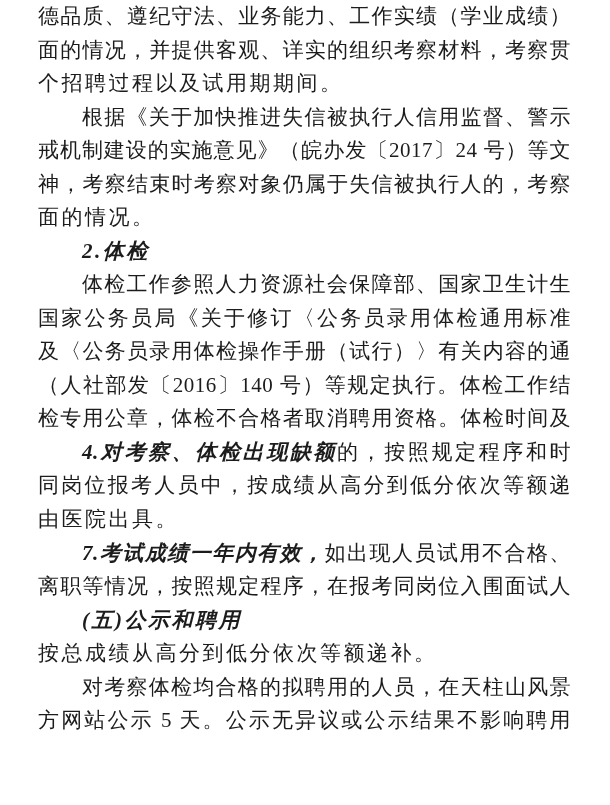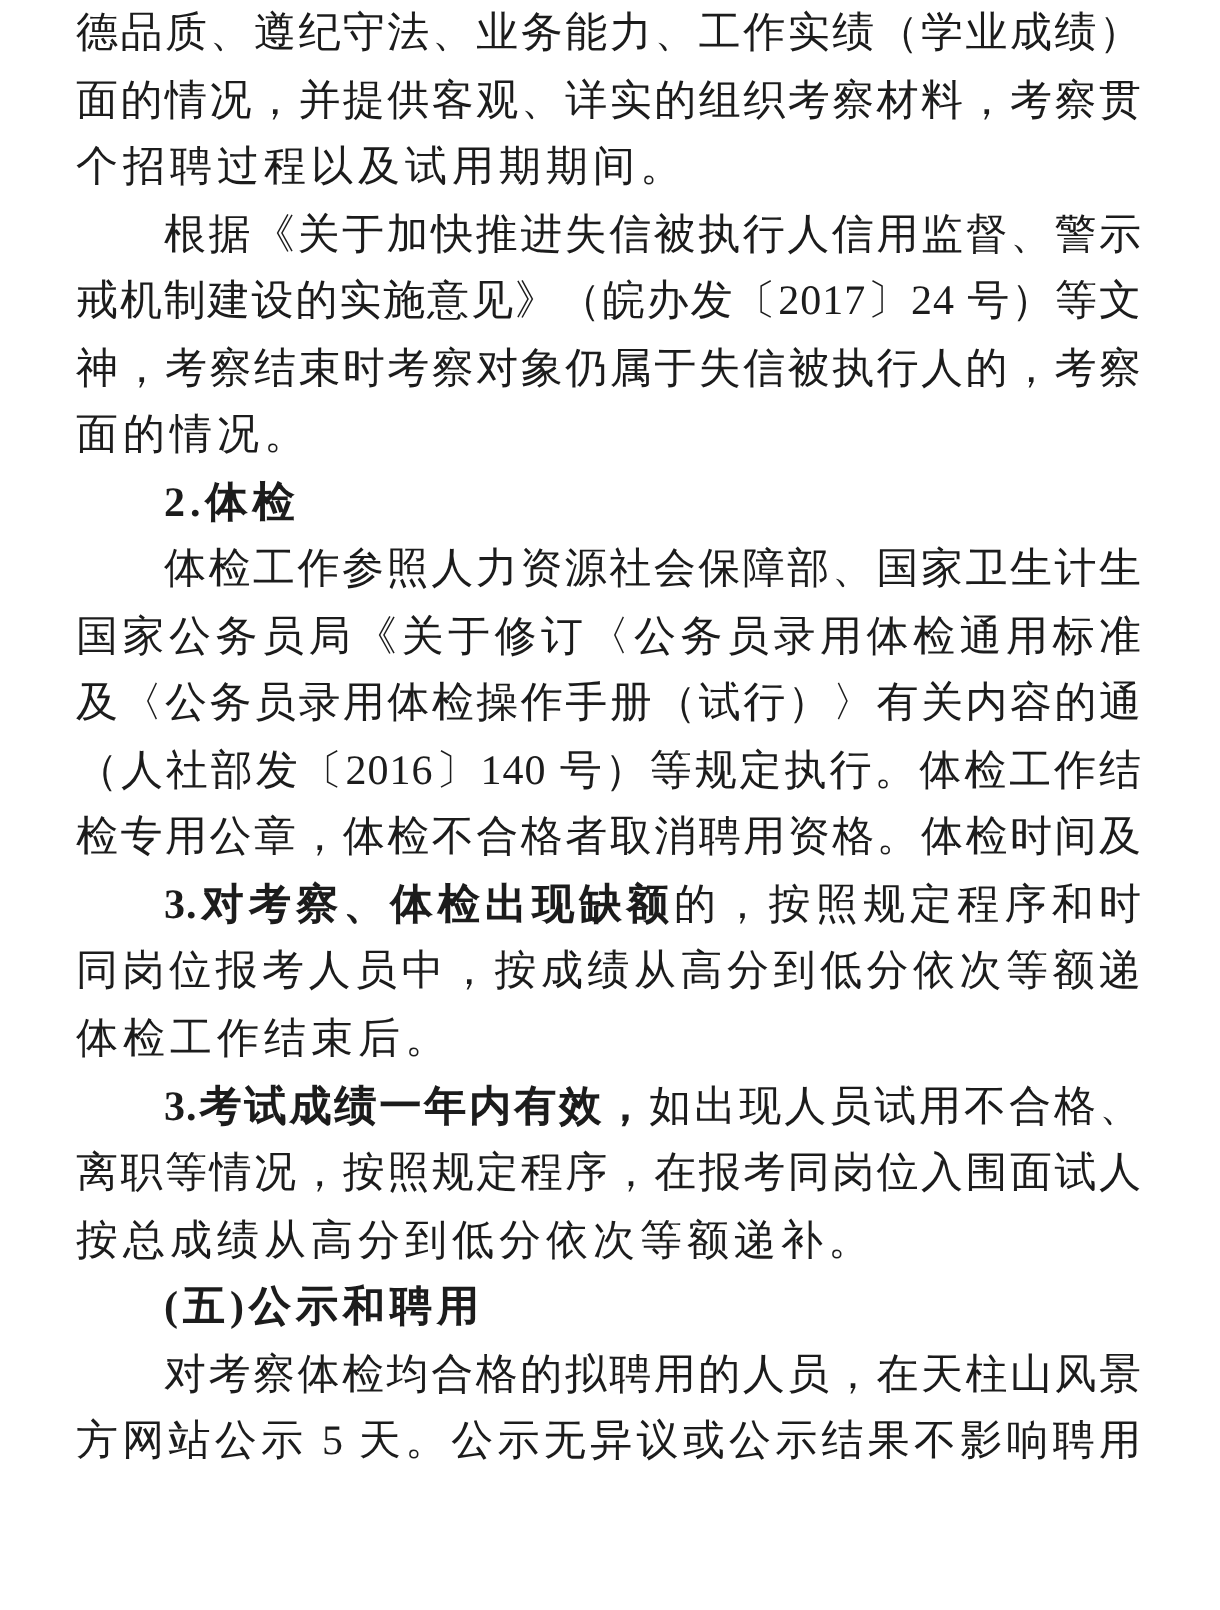--- a/index.html
+++ b/index.html
@@ -40,43 +40,44 @@
   .line.left {
     text-align: right;
     text-align-last: left;
     letter-spacing: 2.5px;
   }
   .line.indent {
     text-indent: 44px;
   }
   .seg.bold {
     font-weight: 700;
+    font-style: italic;
   }
 </style>
 </head>
 <body>
 
 <div class="page">
   <div class="text-block" id="text-block">
       <div class="line justify"><span class="seg">德品质、遵纪守法、业务能力、工作实绩（学业成绩）等方</span></div>
       <div class="line justify"><span class="seg">面的情况，并提供客观、详实的组织考察材料，考察贯穿整</span></div>
       <div class="line left"><span class="seg">个招聘过程以及试用期期间。</span></div>
       <div class="line justify indent"><span class="seg">根据《关于加快推进失信被执行人信用监督、警示和惩</span></div>
       <div class="line justify"><span class="seg">戒机制建设的实施意见》（皖办发〔2017〕24 号）等文件精</span></div>
       <div class="line justify"><span class="seg">神，考察结束时考察对象仍属于失信被执行人的，考察环节</span></div>
       <div class="line left"><span class="seg">面的情况。</span></div>
       <div class="line left indent"><span class="seg bold">2.体检</span></div>
       <div class="line justify indent"><span class="seg">体检工作参照人力资源社会保障部、国家卫生计生委、</span></div>
       <div class="line justify"><span class="seg">国家公务员局《关于修订〈公务员录用体检通用标准（试行）〉</span></div>
       <div class="line justify"><span class="seg">及〈公务员录用体检操作手册（试行）〉有关内容的通知》</span></div>
       <div class="line justify"><span class="seg">（人社部发〔2016〕140 号）等规定执行。体检工作结束后，</span></div>
       <div class="line justify"><span class="seg">检专用公章，体检不合格者取消聘用资格。体检时间及地点</span></div>
-      <div class="line justify indent"><span class="seg bold">3.对考察、体检出现缺额</span><span class="seg">的，按照规定程序和时限，在</span></div>
+      <div class="line justify indent"><span class="seg bold">4.对考察、体检出现缺额</span><span class="seg">的，按照规定程序和时限，在</span></div>
       <div class="line justify"><span class="seg">同岗位报考人员中，按成绩从高分到低分依次等额递补，递</span></div>
-      <div class="line left"><span class="seg">体检工作结束后。</span></div>
-      <div class="line justify indent"><span class="seg bold">3.考试成绩一年内有效，</span><span class="seg">如出现人员试用不合格、人员</span></div>
+      <div class="line left"><span class="seg">由医院出具。</span></div>
+      <div class="line justify indent"><span class="seg bold">7.考试成绩一年内有效，</span><span class="seg">如出现人员试用不合格、人员</span></div>
       <div class="line justify"><span class="seg">离职等情况，按照规定程序，在报考同岗位入围面试人员中，</span></div>
+      <div class="line left indent"><span class="seg bold">(五)公示和聘用</span></div>
       <div class="line left"><span class="seg">按总成绩从高分到低分依次等额递补。</span></div>
-      <div class="line left indent"><span class="seg bold">(五)公示和聘用</span></div>
       <div class="line justify indent"><span class="seg">对考察体检均合格的拟聘用的人员，在天柱山风景区官</span></div>
       <div class="line justify"><span class="seg">方网站公示 5 天。公示无异议或公示结果不影响聘用的，聘</span></div>
     </div>
 </div>
 
 </body></html>

